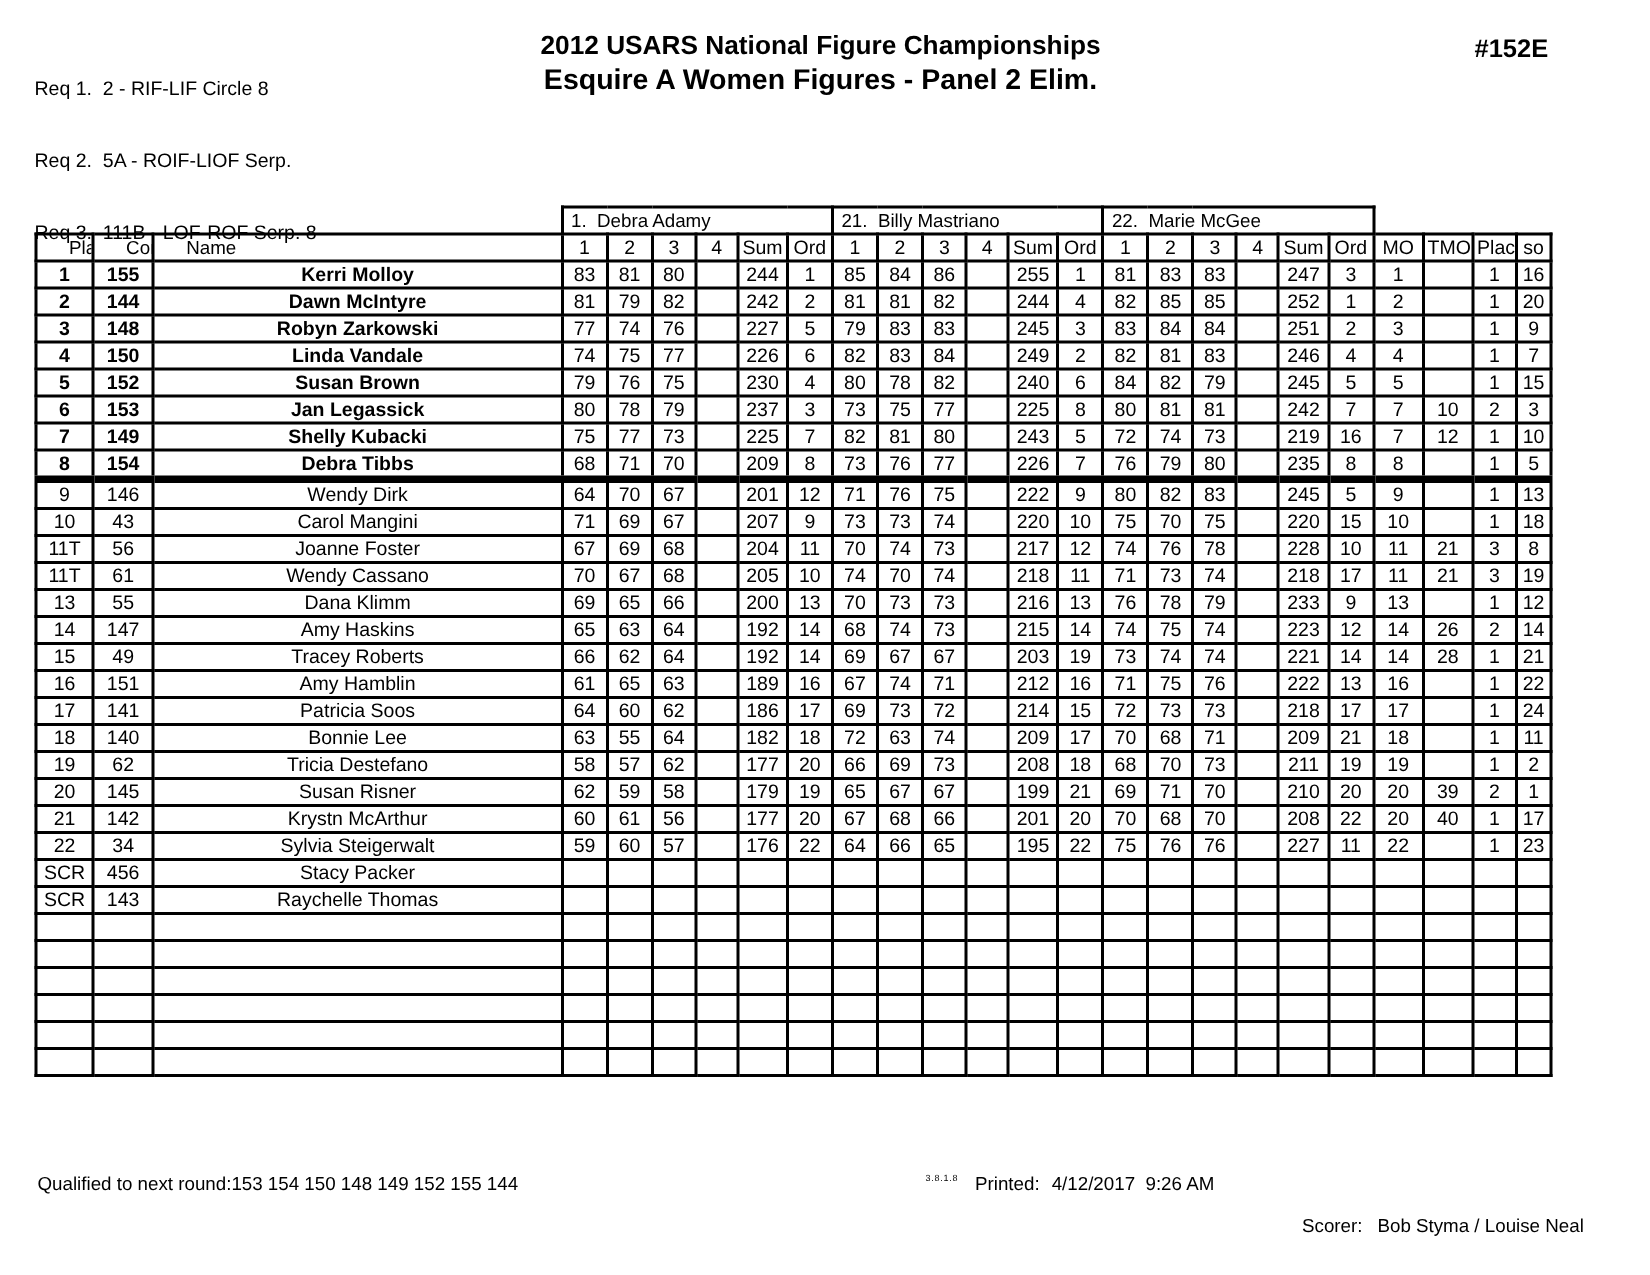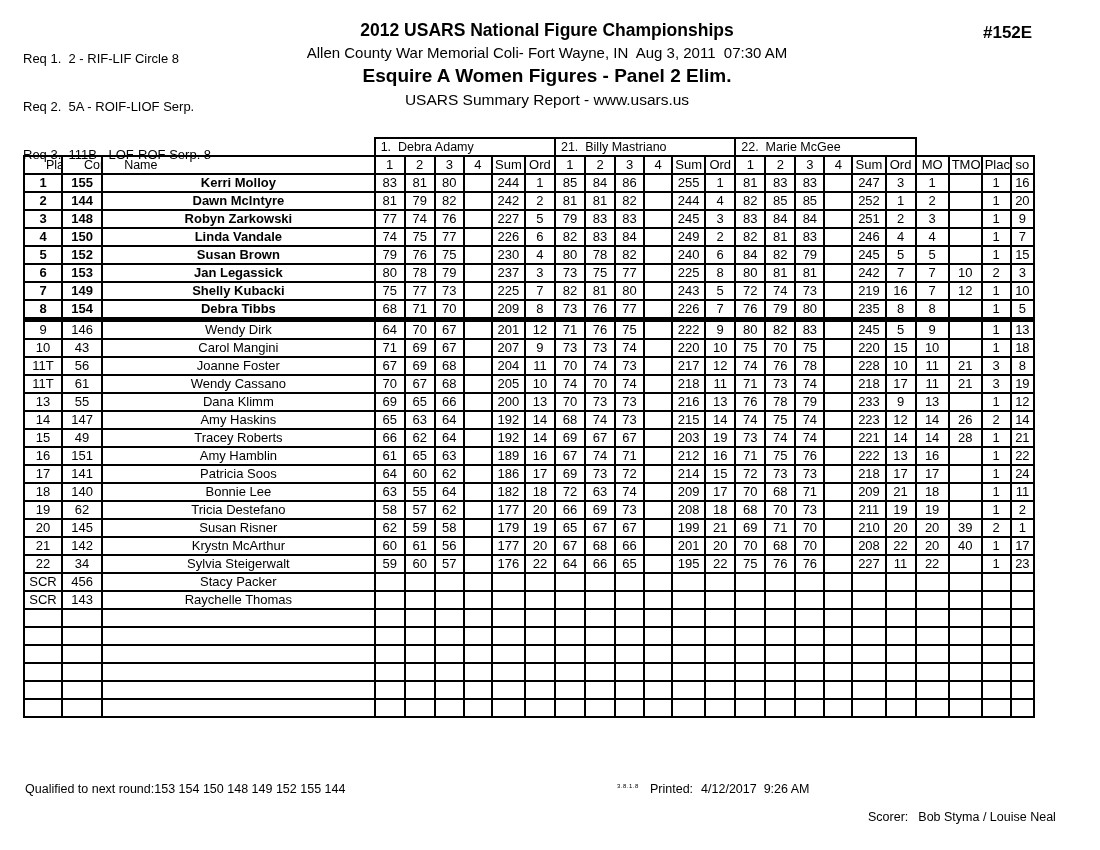--- a/index.html
+++ b/index.html
@@ -51,23 +51,21 @@
 <body>
 
 <div class="req-block">
   <div>Req 1.  2 - RIF-LIF Circle 8</div>
   <div>Req 2.  5A - ROIF-LIOF Serp.</div>
   <div>Req 3.  111B - LOF-ROF Serp. 8</div>
 </div>
 
 <div class="title-block">
   <div class="title">2012 USARS National Figure Championships</div>
-  <div class="venue">Allen County War Memorial Coli- Fort Wayne, IN  Aug 3, 2011  07:30 AM</div>
   <div class="event">Esquire A Women Figures - Panel 2 Elim.</div>
-  <div class="report">USARS Summary Report - www.usars.us</div>
 </div>
 
 <div class="report-number">#152E</div>
 
 <table class="results">
   <colgroup>
     <col style="width:38px">
       <col style="width:40px">
       <col style="width:272px">
     <col style="width:30px">

